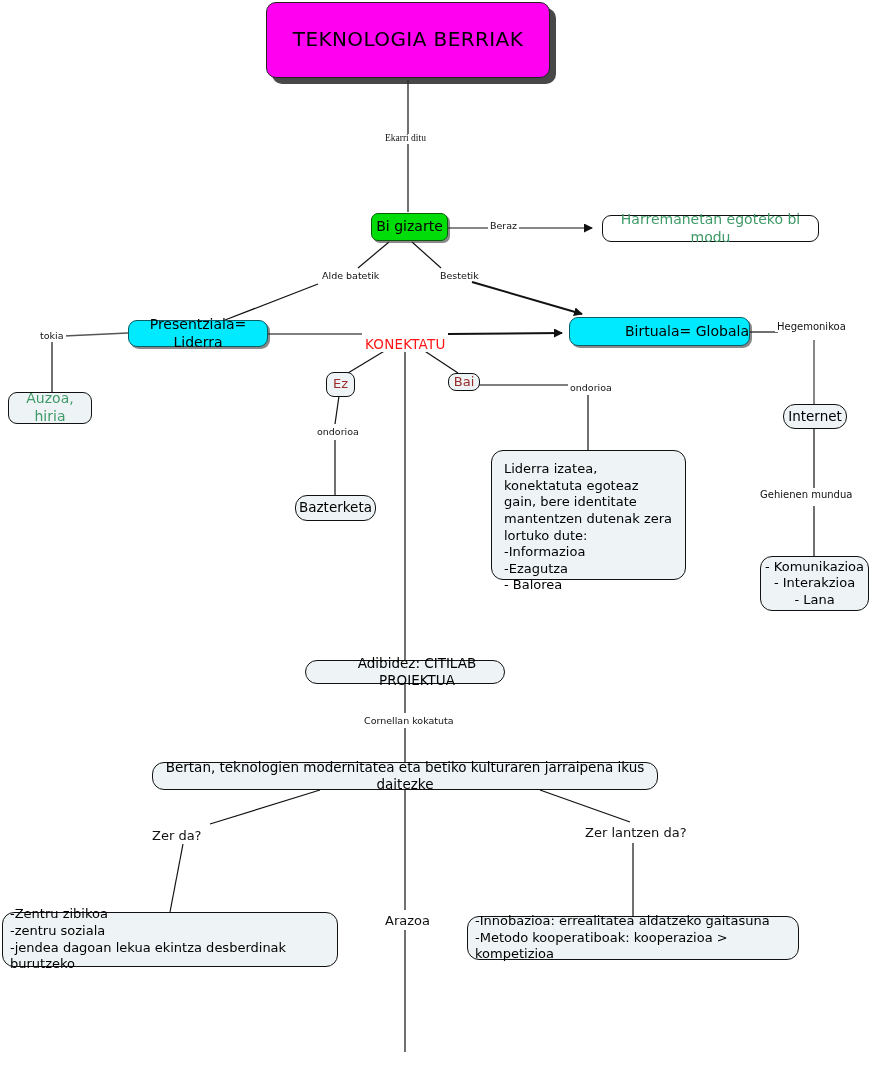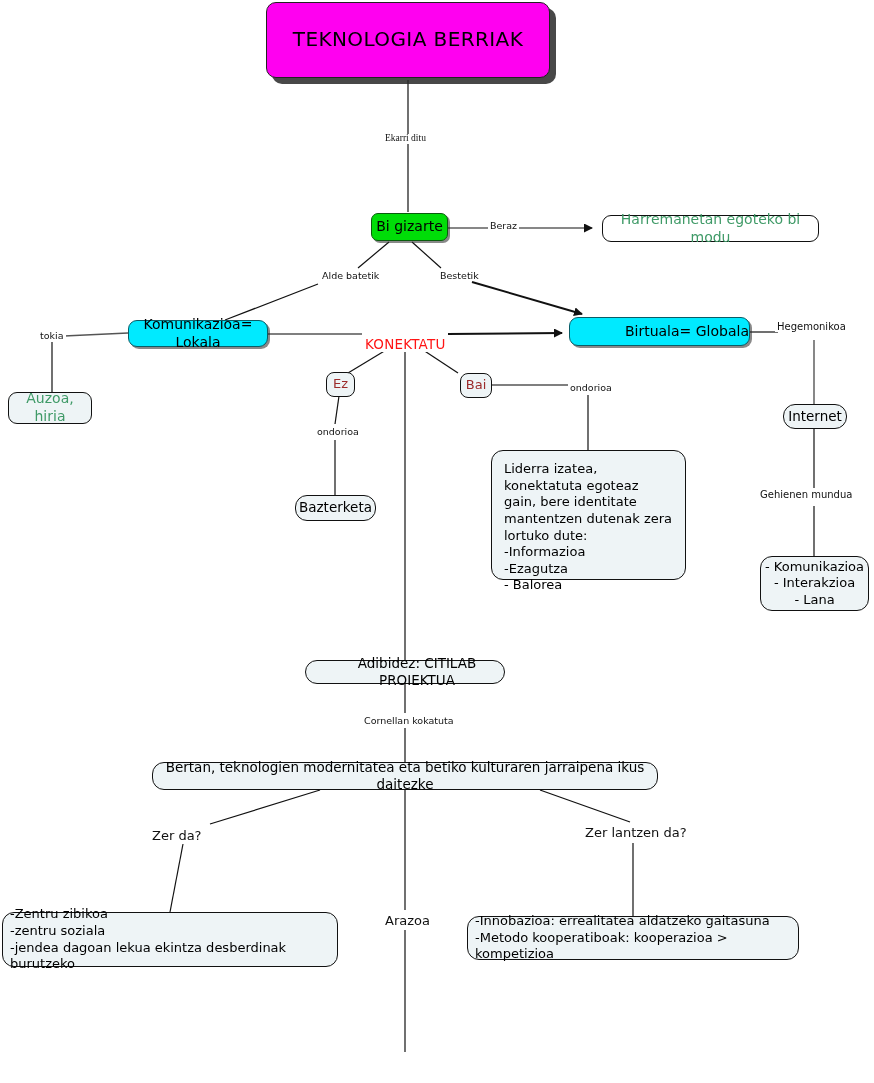--- a/index.html
+++ b/index.html
@@ -184,36 +184,36 @@
 
   <div class="node green" style="left:371px; top:213px; width:77px; height:28px;">
     <span>Bi gizarte</span>
   </div>
 
   <div class="node greentext" style="left:602px; top:215px; width:217px; height:27px;">
     <span>Harremanetan egoteko bi modu</span>
   </div>
 
   <div class="node cyan" style="left:128px; top:320px; width:140px; height:27px;">
-    <span>Komunikazioa= Lokala</span>
+    <span>Presentziala= Liderra</span>
   </div>
 
   <div class="node cyan" style="left:569px; top:317px; width:181px; height:29px;justify-content:flex-end;">
     <span>Birtuala= Globala</span>
   </div>
 
   <div class="node greentext-fill" style="left:8px; top:392px; width:84px; height:32px;">
     <span>Auzoa, hiria</span>
   </div>
 
   <div class="node small-red" style="left:326px; top:372px; width:29px; height:25px;">
     <span>Ez</span>
   </div>
 
-  <div class="node small-red" style="left:460px; top:373px; width:32px; height:25px;">
+  <div class="node small-red" style="left:448px; top:373px; width:32px; height:18px;">
     <span>Bai</span>
   </div>
 
   <div class="node rounded-pill" style="left:295px; top:495px; width:81px; height:26px;">
     <span>Bazterketa</span>
   </div>
 
   <div class="node block" style="left:491px; top:450px; width:195px; height:130px; font-size:13px;">
     <span>Liderra izatea, konektatuta egoteaz gain, bere identitate mantentzen dutenak zera lortuko dute:
 -Informazioa

